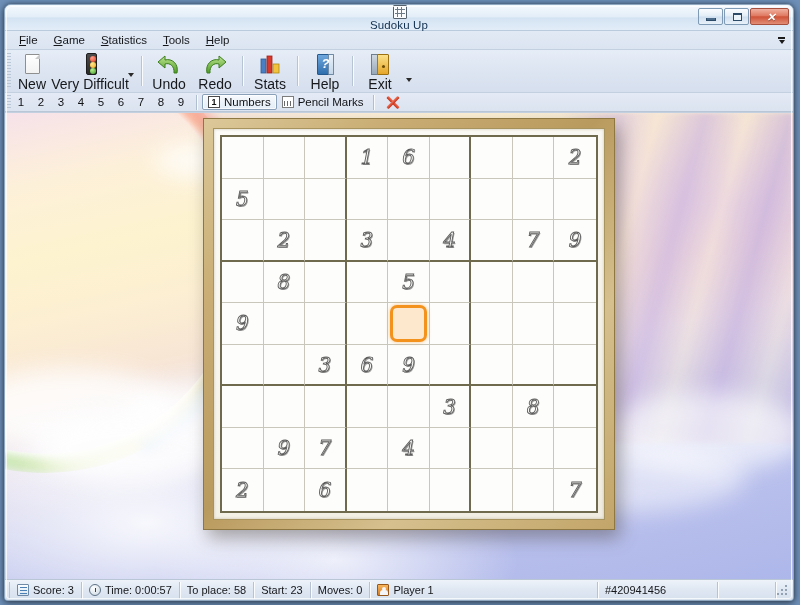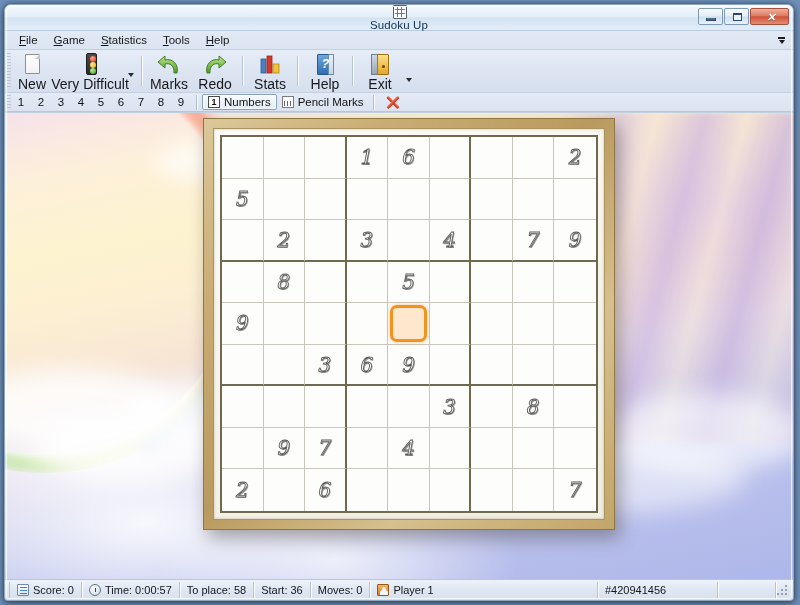--- a/index.html
+++ b/index.html
@@ -425,21 +425,21 @@
         <svg class="ic-arrow" viewBox="0 0 24 20">
           <defs>
               <linearGradient id="gu" x1="0" y1="0" x2="0" y2="1">
             <stop offset="0" stop-color="#bde58e"></stop>
                 <stop offset="1" stop-color="#4e9b27"></stop>
               </linearGradient>
             </defs>
           <path d="M4 18 C2 9 9 3 16 5 L16 1 L23 7 L16 13 L16 9 C11 7.5 6.5 11 7 18 Z" fill="url(#gu)" stroke="#3d7d1f" stroke-width="1" transform="scale(-1,1) translate(-24,0)"></path>
         </svg>
       </span>
-      <span class="tb-label">Marks</span>
+      <span class="tb-label">Undo</span>
     </div>
     <div class="tb-btn">
       <span class="tb-icon">
         <svg class="ic-arrow" viewBox="0 0 24 20">
           <defs>
               <linearGradient id="gr" x1="0" y1="0" x2="0" y2="1">
             <stop offset="0" stop-color="#bde58e"></stop>
                 <stop offset="1" stop-color="#4e9b27"></stop>
               </linearGradient>
             </defs>
@@ -602,28 +602,28 @@
               <div class="cell lastrow">7</div>
             </div>
         </div>
       </div>
     </div>
   </div>
 
   <div id="statusbar">
     <div class="st-cell first">
       <span class="st-icon ic-score"></span>
-      <span>Score: 0</span>
+      <span>Score: 3</span>
     </div>
     <div class="st-cell">
       <span class="st-icon ic-clock"></span>
       <span>Time: 0:00:57</span>
     </div>
     <div class="st-cell">To place: 58</div>
-    <div class="st-cell">Start: 36</div>
+    <div class="st-cell">Start: 23</div>
     <div class="st-cell">Moves: 0</div>
     <div class="st-cell st-grow">
       <span class="st-icon ic-player"></span>
       <span>Player 1</span>
     </div>
     <div class="st-cell" style="min-width:120px">#420941456</div>
     <div class="st-cell" style="width:58px"></div>
     <div id="resize-grip"></div>
   </div>
 

